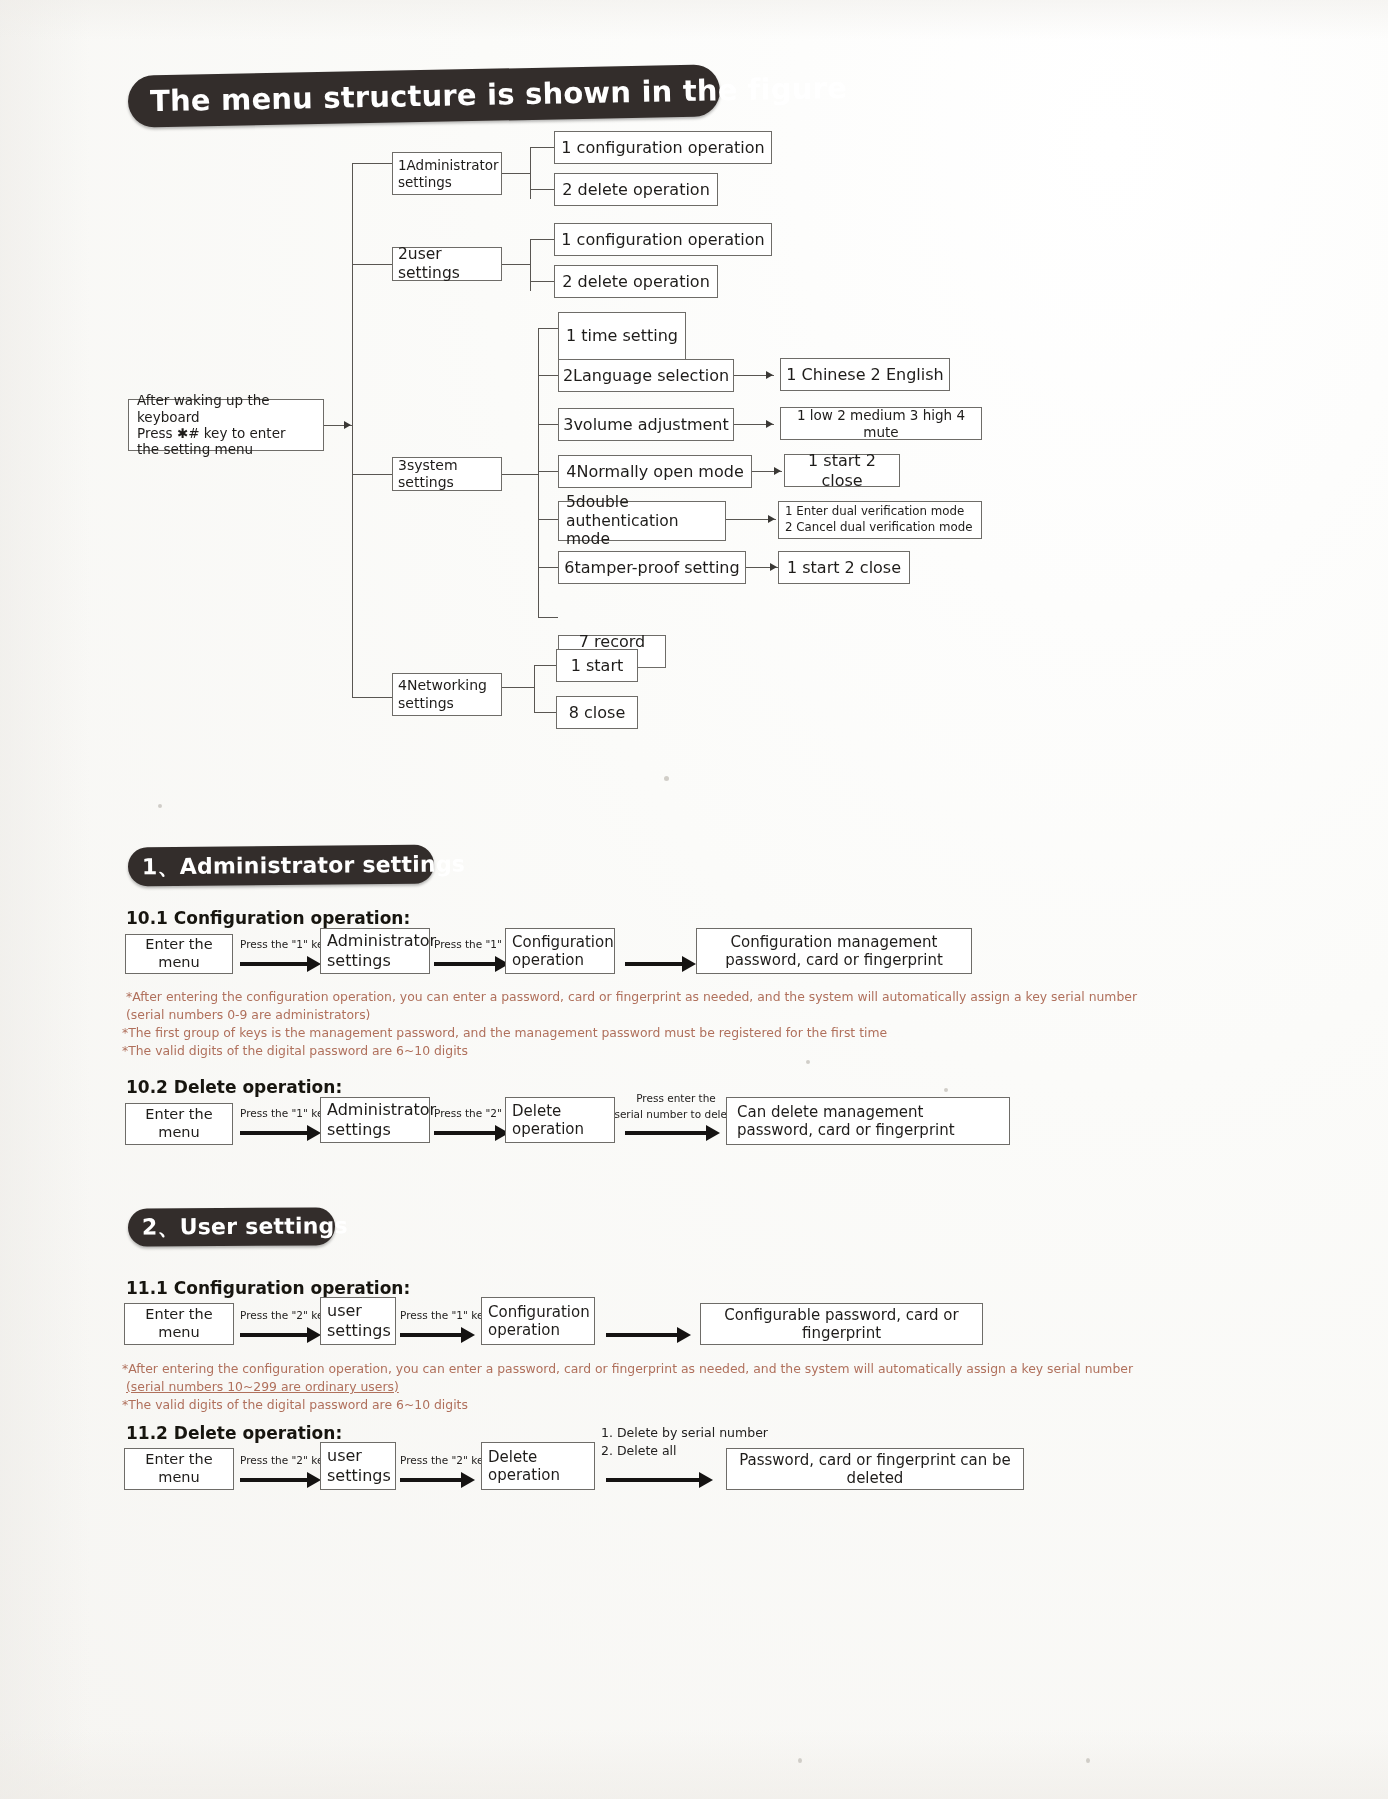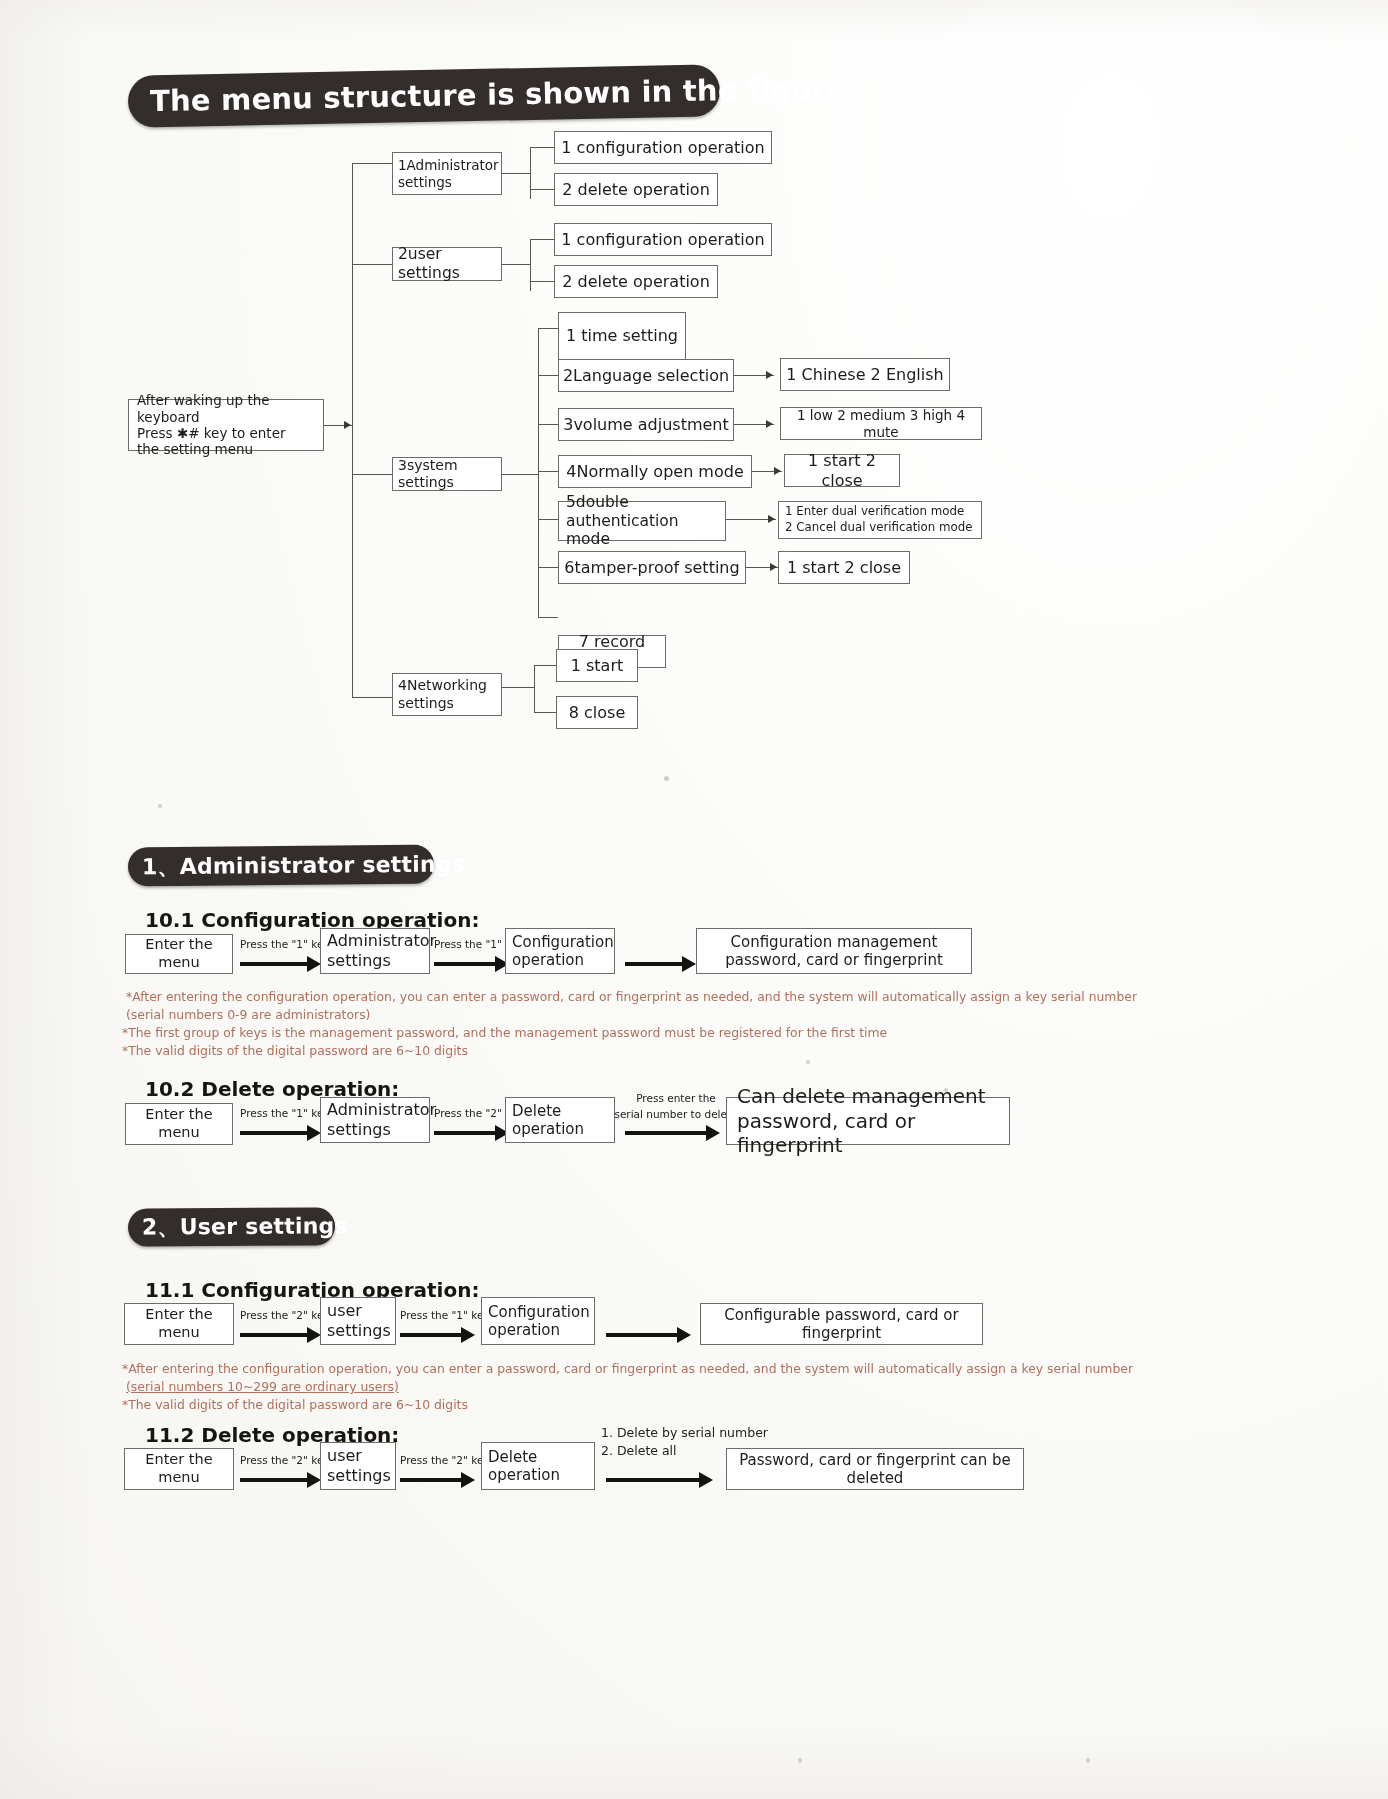--- a/index.html
+++ b/index.html
@@ -128,25 +128,24 @@
     position: absolute;
     font-size: 11.5px;
     color: #232120;
     line-height: 1.25;
     white-space: nowrap;
   }
   .sublabel.c { text-align: center; }
 
   .caption {
     position: absolute;
-    font-size: 20px;
+    font-size: 17px;
     font-weight: bold;
     color: #17150f;
     white-space: nowrap;
-    margin-left: 19px;
   }
 
   .note {
     position: absolute;
     font-size: 12.4px;
     color: #b0705c;
     line-height: 1.5;
     white-space: nowrap;
   }
 
@@ -341,21 +340,21 @@
 <div class="sublabel c" style="left:434px; top:1107px; width:84px; font-size:10.5px;">Press the "2" key</div>
 <div class="farrow" style="left:434px; top:1131px; width:62px;"></div>
 
 <div class="box" style="left:505px; top:1097px; width:110px; height:46px; flex-direction:column; align-items:flex-start; justify-content:center; padding:1px 6px; font-size:15px;">
   <span style="white-space:pre-line;">Delete operation</span>
 </div>
 <div class="sublabel c" style="left:618px; top:1092px; width:116px; font-size:10.5px;">Press enter the</div>
 <div class="sublabel c" style="left:614px; top:1108px; width:124px; font-size:10.5px;">serial number to delete</div>
 <div class="farrow" style="left:625px; top:1131px; width:82px;"></div>
 
-<div class="box" style="left:726px; top:1097px; width:284px; height:48px; flex-direction:column; align-items:flex-start; justify-content:center; padding:1px 10px; font-size:20px;">
+<div class="box" style="left:726px; top:1097px; width:284px; height:48px; flex-direction:column; align-items:flex-start; justify-content:center; padding:1px 10px; font-size:15px;">
   <span style="white-space:pre-line;">Can delete management password, card or fingerprint</span>
 </div>
 
 <div class="stray-mark" style="left:944px; top:1088px; width:4px; height:4px;"></div>
 
 <div class="pill" id="section2-pill">2、User settings</div>
 
 <div class="caption" style="left:126px; top:1278px;">11.1 Configuration operation:</div>
 
 <div class="box center" style="left:124px; top:1303px; width:110px; height:42px; font-size:14.5px;">

